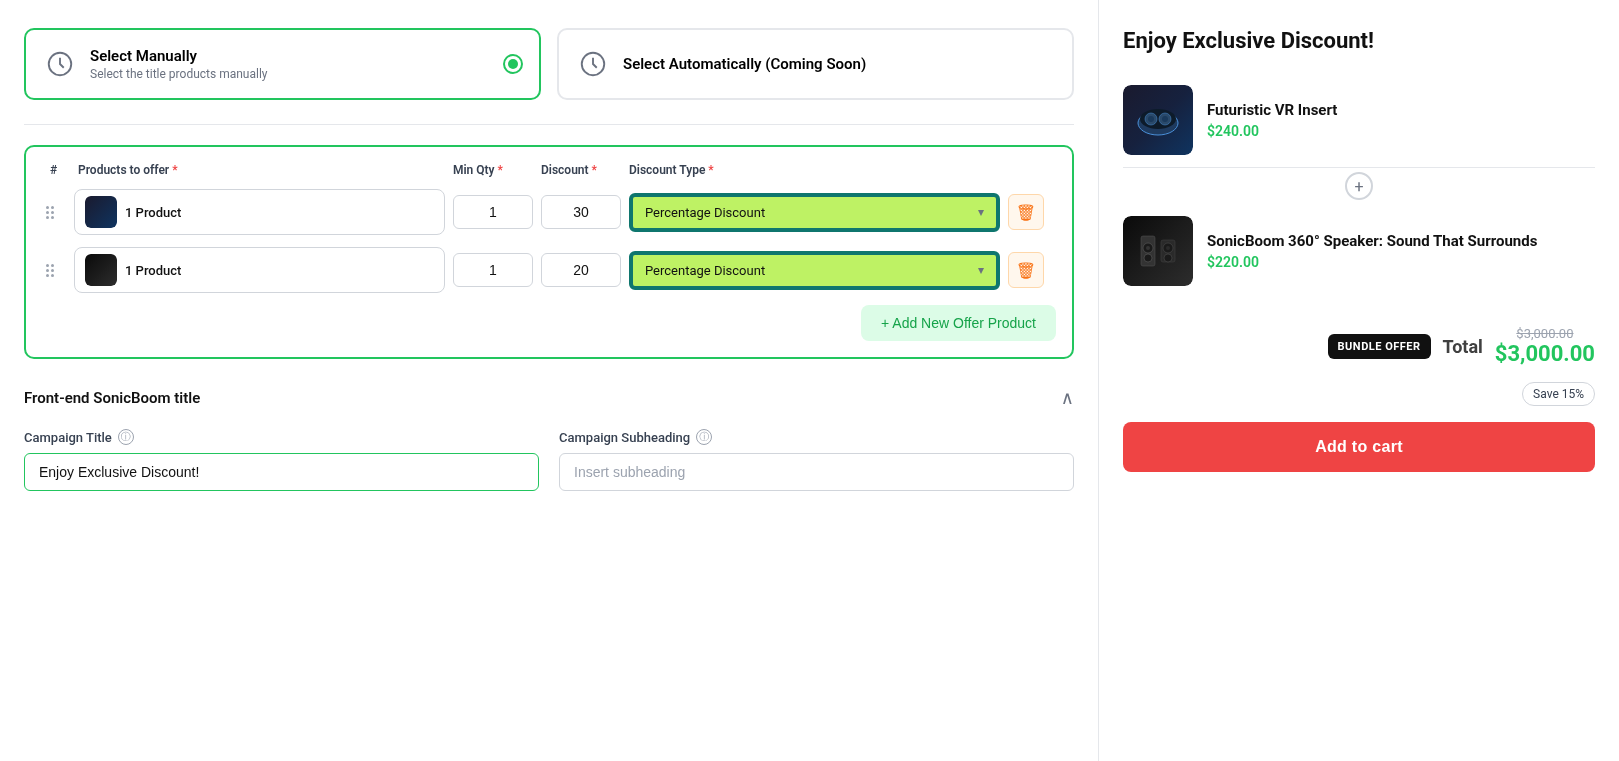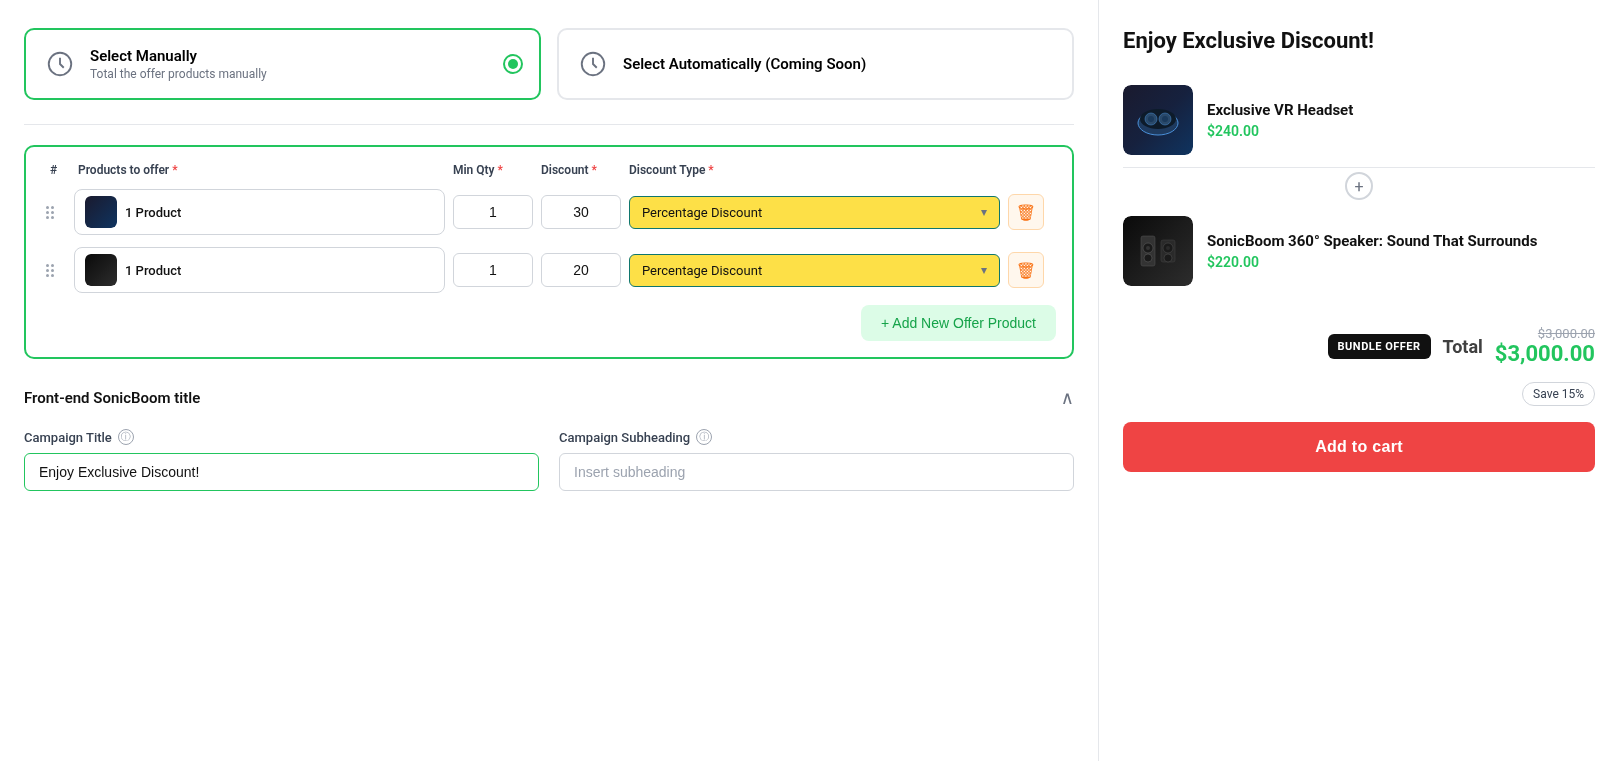--- a/index.html
+++ b/index.html
@@ -165,24 +165,24 @@
       font-size: 14px;
       color: #111;
       text-align: center;
       width: 100%;
       outline: none;
     }
     .discount-type-select {
       display: flex;
       align-items: center;
       justify-content: space-between;
-      border: 1px solid #0f766e;
+      border: 4px solid #0f766e;
       border-radius: 6px;
       padding: 8px 12px;
-      background: #fde047;
+      background: #bef264;
       cursor: pointer;
     }
     .discount-type-label {
       font-size: 13px;
       color: #111;
     }
     .chevron-icon {
       color: #6b7280;
       font-size: 12px;
     }
@@ -353,21 +353,21 @@
       letter-spacing: 0.5px;
     }
     .total-label {
       font-size: 18px;
       font-weight: 700;
       color: #404040;
     }
     .total-prices {
       display: flex;
       flex-direction: column;
-      align-items: flex-end;
+      align-items: center;
     }
     .original-price {
       font-size: 13px;
       color: #9ca3af;
       text-decoration: line-through;
     }
     .discounted-price {
       font-size: 22px;
       font-weight: 700;
       color: #22c55e;
@@ -446,21 +446,21 @@
   <div class="selection-cards">
     <div class="selection-card active">
       <div class="card-icon">
         <svg class="clock-svg" viewBox="0 0 24 24" fill="none" stroke="#6b7280" stroke-width="1.5">
           <circle cx="12" cy="12" r="9"></circle>
           <polyline points="12 7 12 12 15 15"></polyline>
         </svg>
       </div>
       <div class="card-content">
         <div class="card-title">Select Manually</div>
-        <div class="card-subtitle">Total the offer products manually</div>
+        <div class="card-subtitle">Select the title products manually</div>
       </div>
       <div class="card-radio checked"></div>
     </div>
     <div class="selection-card">
       <div class="card-icon">
         <svg class="clock-svg" viewBox="0 0 24 24" fill="none" stroke="#6b7280" stroke-width="1.5">
           <circle cx="12" cy="12" r="9"></circle>
           <polyline points="12 7 12 12 15 15"></polyline>
         </svg>
       </div>
@@ -597,21 +597,21 @@
             <ellipse cx="25" cy="28" rx="20" ry="12" fill="#1e3a5f" stroke="#4a90d9" stroke-width="1"></ellipse>
             <ellipse cx="25" cy="24" rx="18" ry="10" fill="#0d1b2a"></ellipse>
             <circle cx="18" cy="24" r="6" fill="#2a4a6b" stroke="#4a90d9" stroke-width="0.5"></circle>
             <circle cx="32" cy="24" r="6" fill="#2a4a6b" stroke="#4a90d9" stroke-width="0.5"></circle>
             <circle cx="18" cy="24" r="3" fill="#1a3a5c"></circle>
             <circle cx="32" cy="24" r="3" fill="#1a3a5c"></circle>
           </svg>
         </div>
       </div>
       <div class="product-info">
-        <div class="product-preview-name">Exclusive VR Headset</div>
+        <div class="product-preview-name">Futuristic VR Insert</div>
         <div class="product-price">$240.00</div>
       </div>
     </div>
 
     <div class="plus-separator">
       <div class="plus-circle">+</div>
     </div>
 
     <div class="product-item">
       <div class="product-image">

